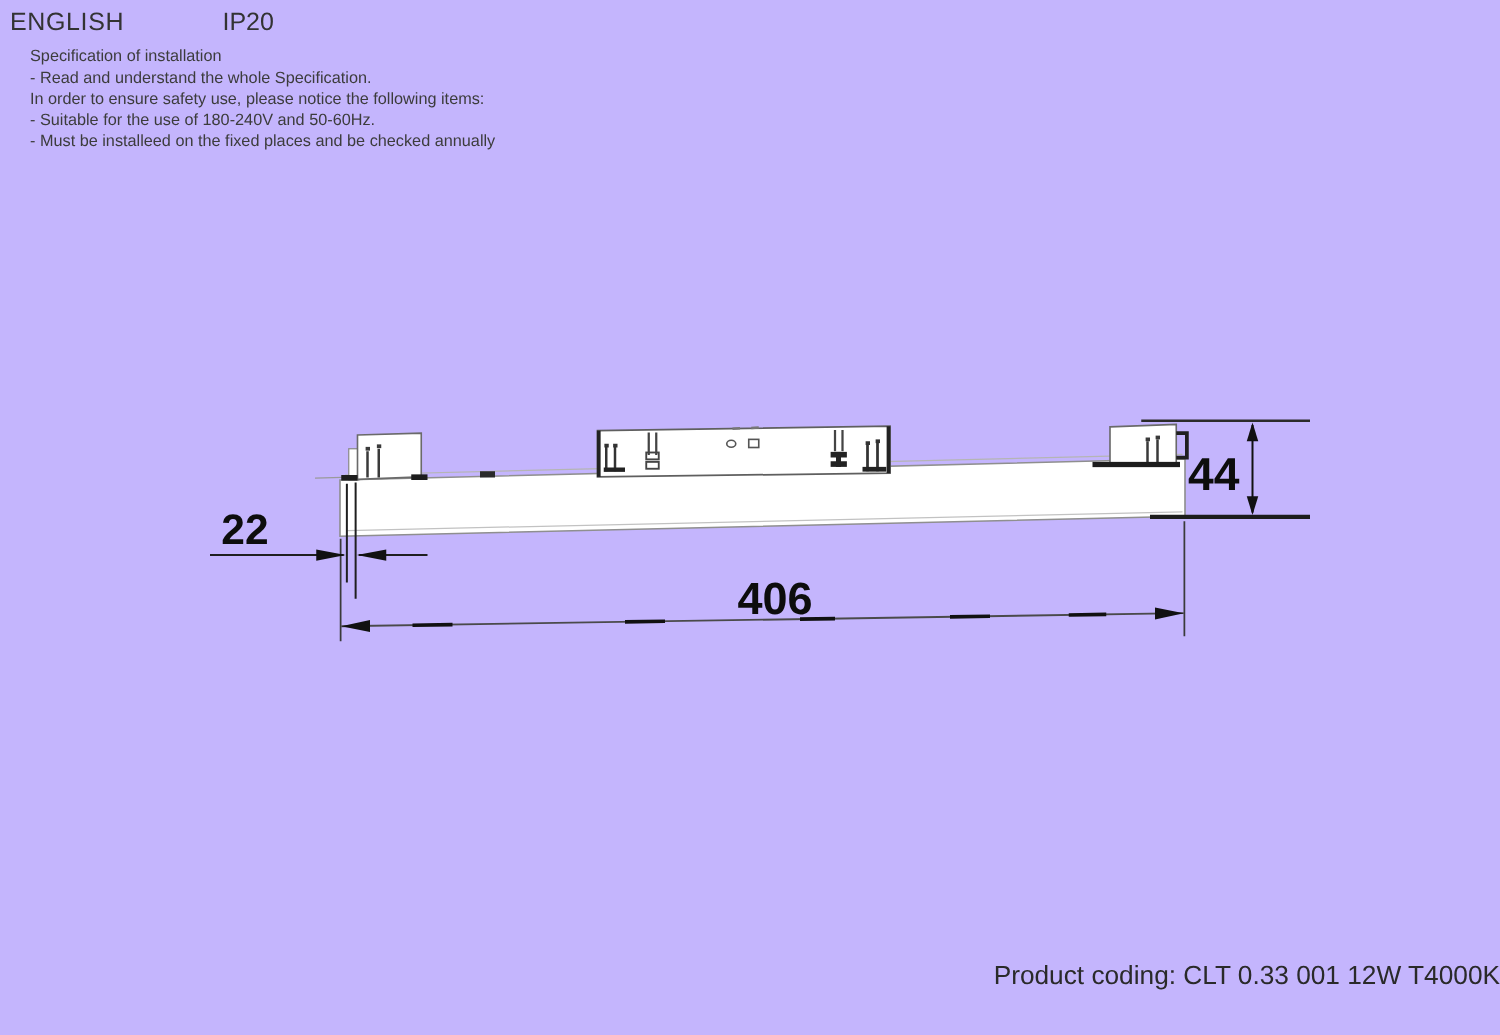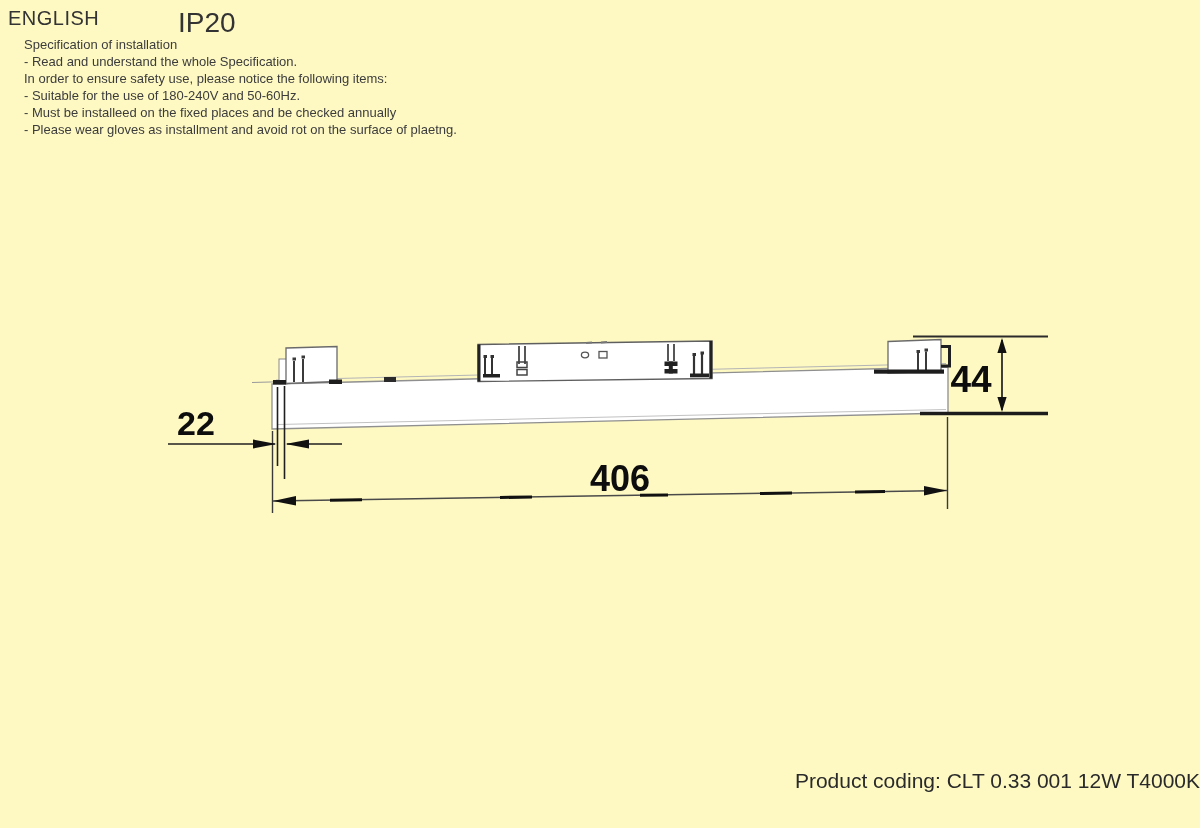--- a/index.html
+++ b/index.html
@@ -1,22 +1,22 @@
 <!DOCTYPE html>
 <html><head>
 <meta charset="utf-8">
 <style>
   html,body { margin:0; padding:0; background:#ffffff; }
   .page {
-    position:relative; width:1200px; height:828px; background:#fef9c3;
+    position:relative; width:1200px; height:828px; background:#c4b5fd;
     font-family:"Liberation Sans","DejaVu Sans",sans-serif; overflow:hidden;
     color:#3c3c3c;
   }
   .hdr-lang { position:absolute; top:7px; left:8px; font-size:20px; letter-spacing:0.5px; color:#333333; }
-  .hdr-ip   { position:absolute; top:7px; left:178px; font-size:28px; color:#333333;text-align:center; }
+  .hdr-ip   { position:absolute; top:7px; left:178px; font-size:20px; color:#333333;text-align:center; }
   .spec { position:absolute; left:24px; top:36px; font-size:13px; line-height:17px; color:#3c3c3c; }
   .spec div { white-space:nowrap; }
   .drawing { position:absolute; left:0; top:0; width:1200px; height:828px; }
   .drawing text {
     font-family:"Liberation Sans","DejaVu Sans",sans-serif;
     font-weight:700; fill:#0d0d0d;
   }
   .footer {
     position:absolute; left:0; right:0; top:769px; text-align:right;
     font-size:21px; color:#2a2a2a;
@@ -29,21 +29,20 @@
 
   <div class="hdr-lang">ENGLISH</div>
   <div class="hdr-ip">IP20</div>
 
   <div class="spec">
     <div>Specification of installation</div>
     <div>- Read and understand the whole Specification.</div>
     <div>In order to ensure safety use, please notice the following items:</div>
     <div>- Suitable for the use of 180-240V and 50-60Hz.</div>
     <div>- Must be installeed on the fixed places and be checked annually</div>
-    <div>- Please wear gloves as installment and avoid rot on the surface of plaetng.</div>
   </div>
 
   <svg class="drawing" viewBox="0 0 1200 828">
 
     <g>
       <line x1="252" y1="382.5" x2="288" y2="381.5" stroke="#9a9a9a" stroke-width="1"></line>
       <polygon points="272,384 948,367 948,413 272,429" fill="#ffffff" stroke="#8f8f8f" stroke-width="1.3"></polygon>
       <line x1="276" y1="380" x2="946" y2="363.5" stroke="#b5b5b5" stroke-width="1"></line>
       <line x1="278" y1="424.5" x2="946" y2="409.5" stroke="#c2c2c2" stroke-width="1"></line>
       <rect x="384" y="377" width="12" height="5" fill="#2a2a2a"></rect>

